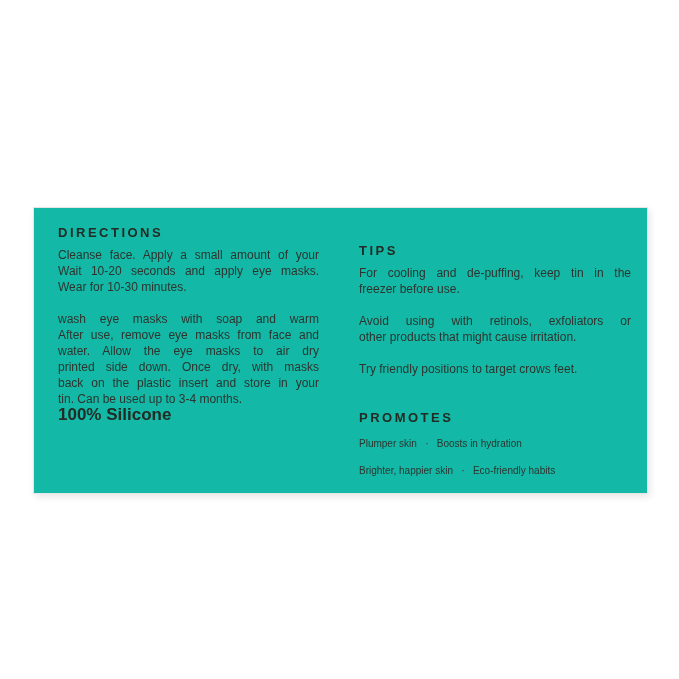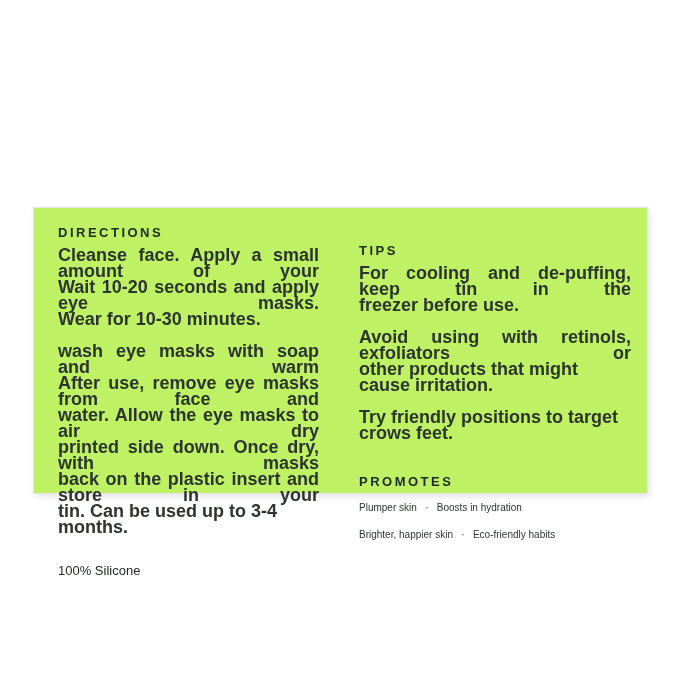--- a/index.html
+++ b/index.html
@@ -14,21 +14,21 @@
     font-family: "Liberation Sans", sans-serif;
     -webkit-font-smoothing: antialiased;
   }
   .label-card {
     position: absolute;
     left: 33px;
     top: 207px;
     width: 615px;
     height: 287px;
     box-sizing: border-box;
-    background: #bef264;
+    background: #14b8a6;
     border: 1px solid #e6e6e6;
     box-shadow: 2px 3px 7px rgba(0,0,0,0.10);
     padding: 17px 17px 0 24px;
     display: flex;
     align-items: flex-start;
   }
   .col-left {
     width: 261px;
     flex: none;
   }
@@ -46,34 +46,32 @@
     letter-spacing: 2.5px;
     color: #222b24;
   }
   .para {
     margin: 6px 0 0 0;
   }
   .para.gap {
     margin-top: 16px;
   }
   .line {
-    font-size: 18px;
+    font-size: 12px;
     line-height: 16px;
     color: #2d342e;
-    font-weight: bold;
   }
   .line.fill {
     text-align: justify;
     text-align-last: justify;
   }
   .material-note {
-    margin-top: 28px;
-    font-size: 13px;
+    font-size: 17px;
     line-height: 16px;
-    font-weight: normal;
+    font-weight: bold;
     color: #222b24;
   }
   .promotes-heading {
     margin-top: 33px;
   }
   .promotes-row {
     font-size: 10px;
     line-height: 16px;
     color: #2d342e;
     white-space: pre-wrap;

